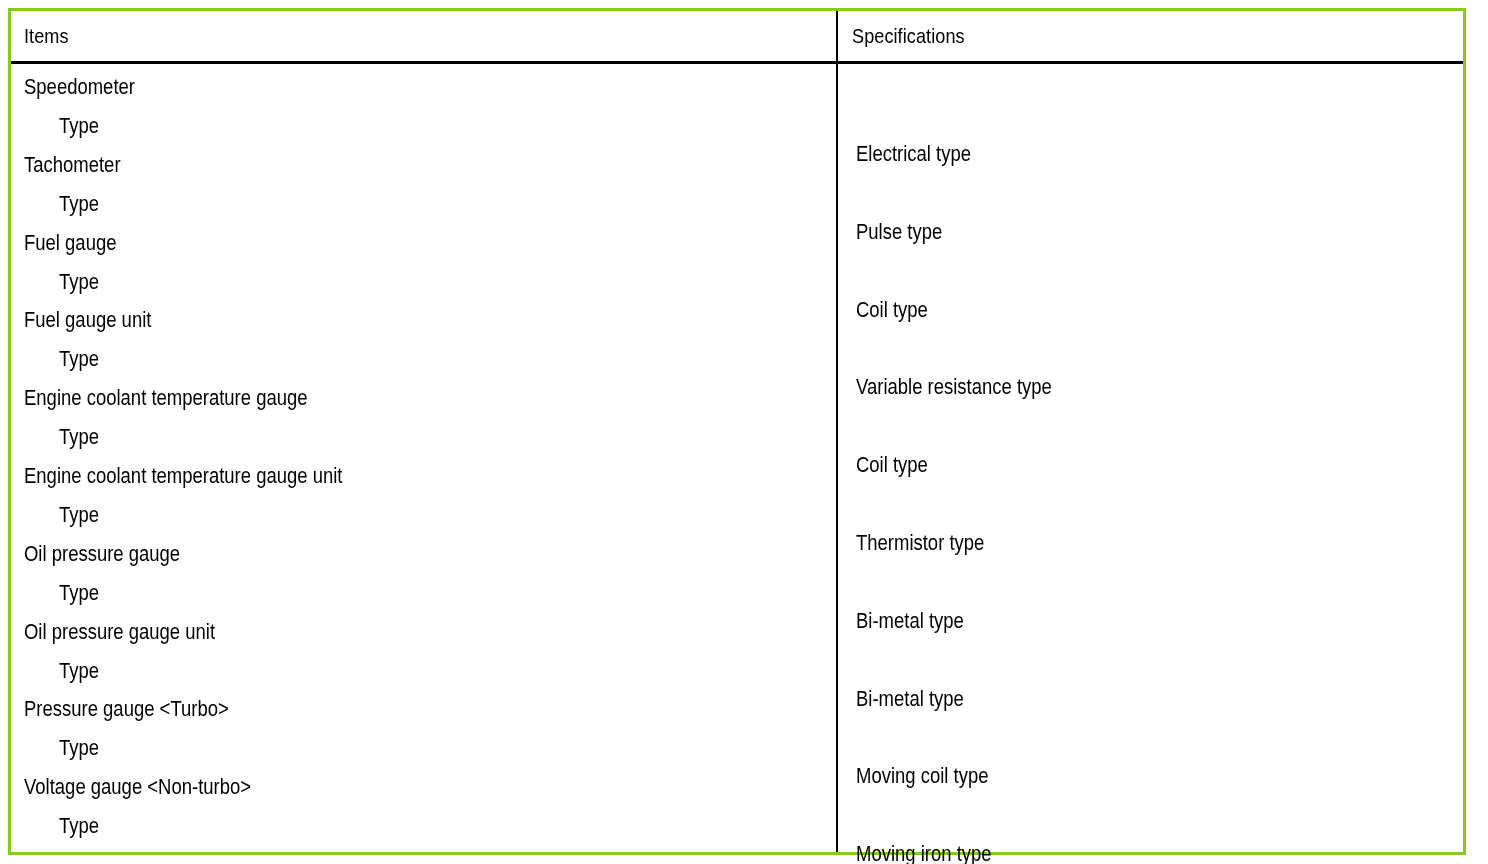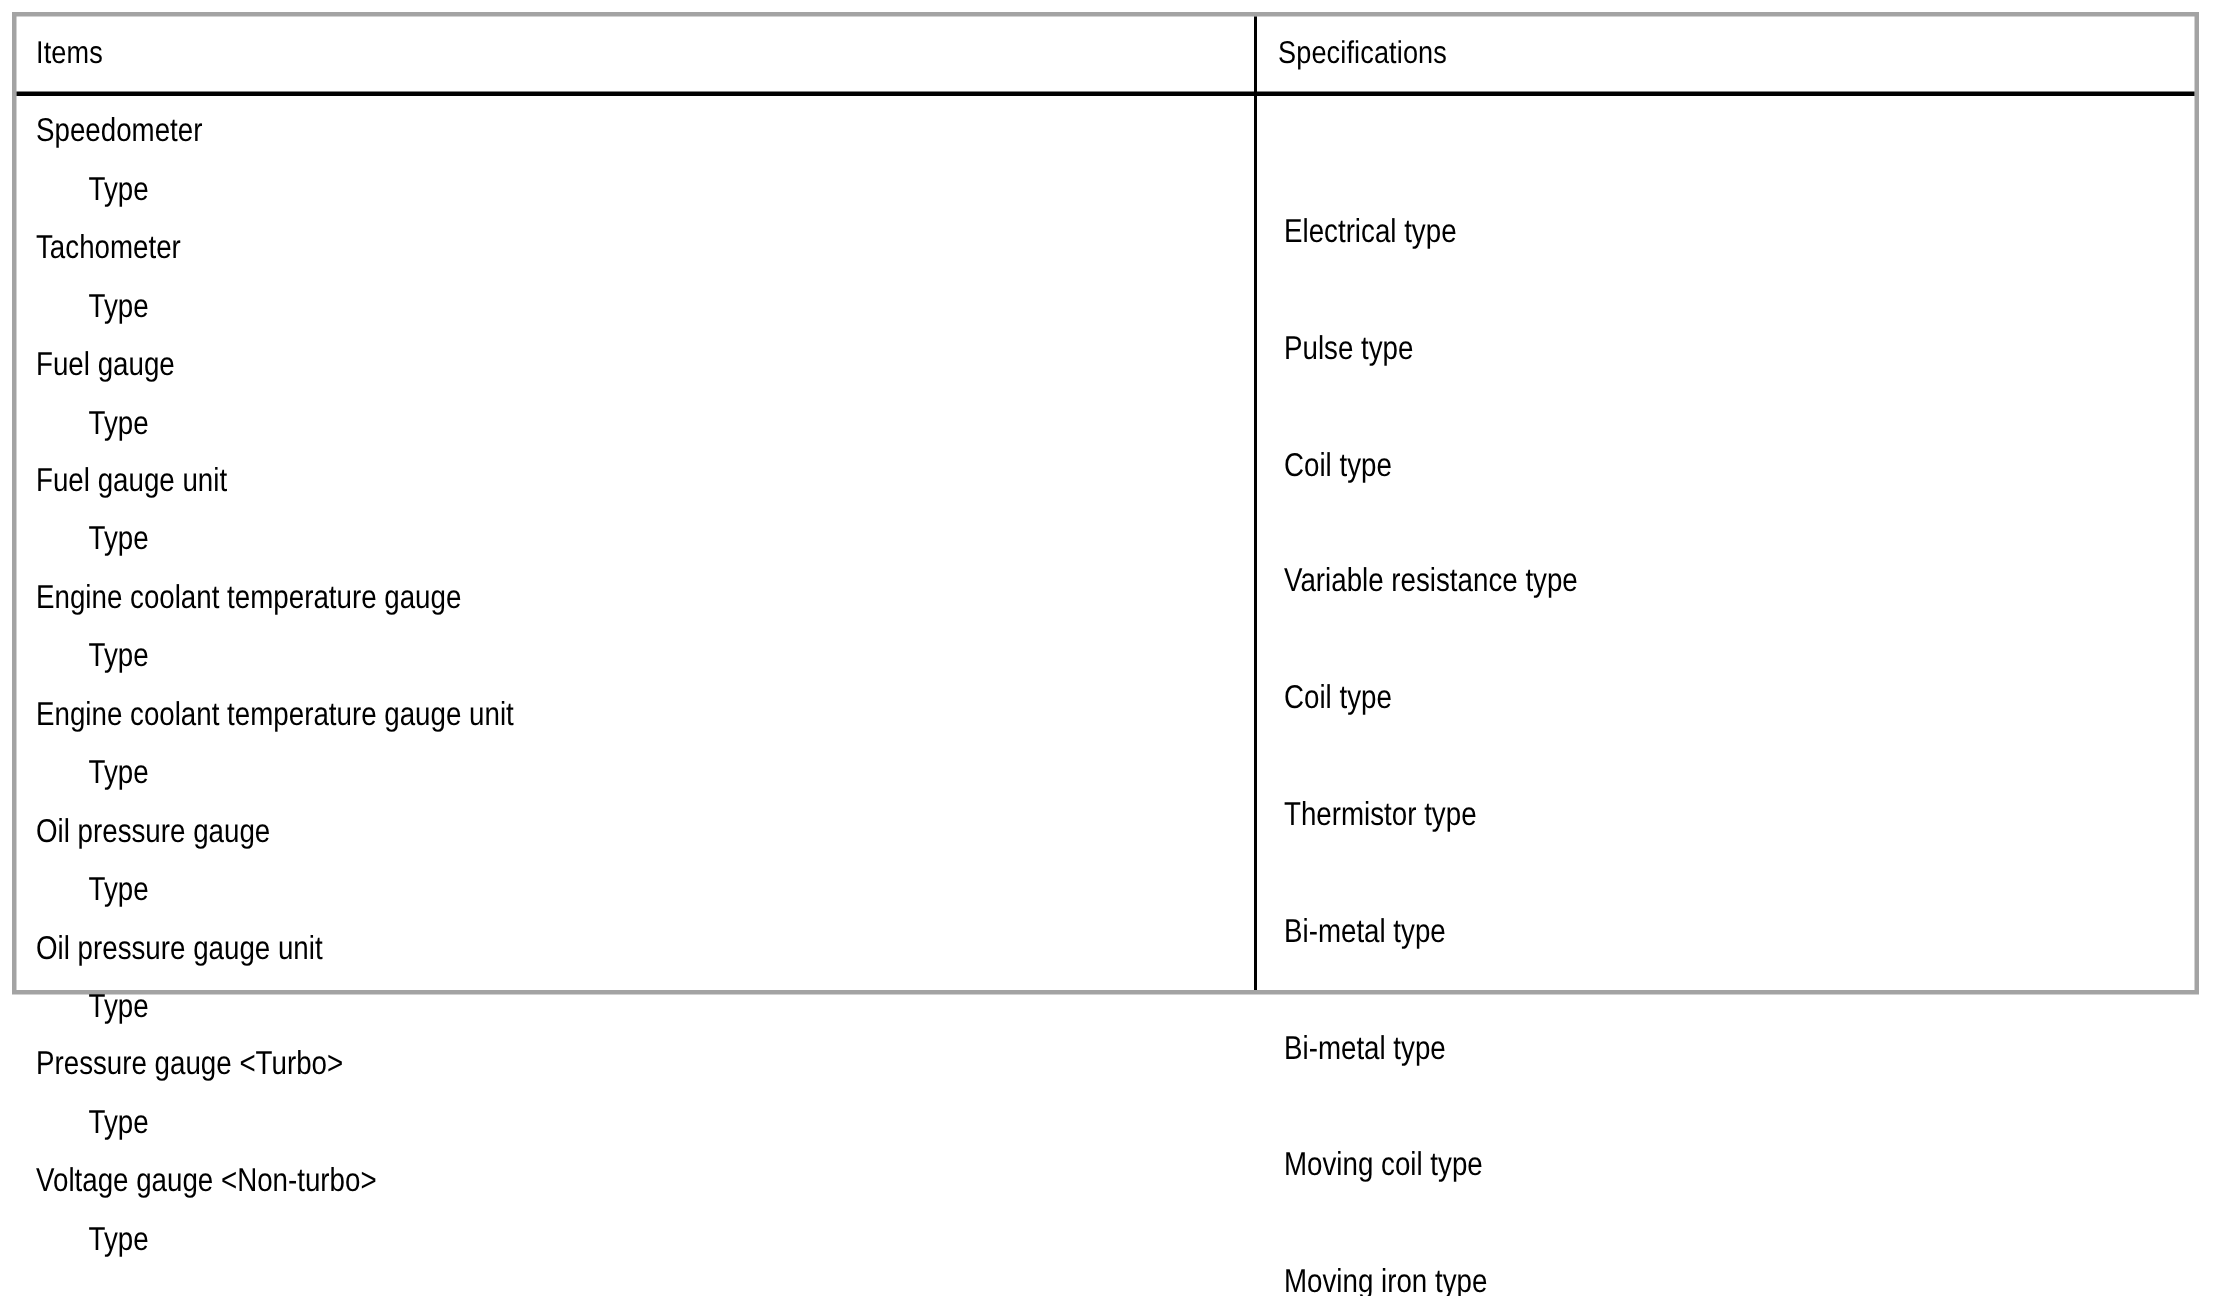--- a/index.html
+++ b/index.html
@@ -13,23 +13,23 @@
     font-family: "Liberation Sans", "DejaVu Sans", sans-serif;
     color: #000000;
     overflow: hidden;
   }
 
   #spec-table {
     position: absolute;
     left: 8px;
     top: 8px;
     width: 1458px;
-    height: 655px;
+    height: 847px;
     box-sizing: border-box;
-    border: 3px solid #a3a3a3;
+    border: 3px solid #84cc16;
   }
 
   
   .table-header {
     position: absolute;
     left: 0;
     top: 0;
     right: 0;
     height: 50px;
     border-bottom: 3px solid #000;

